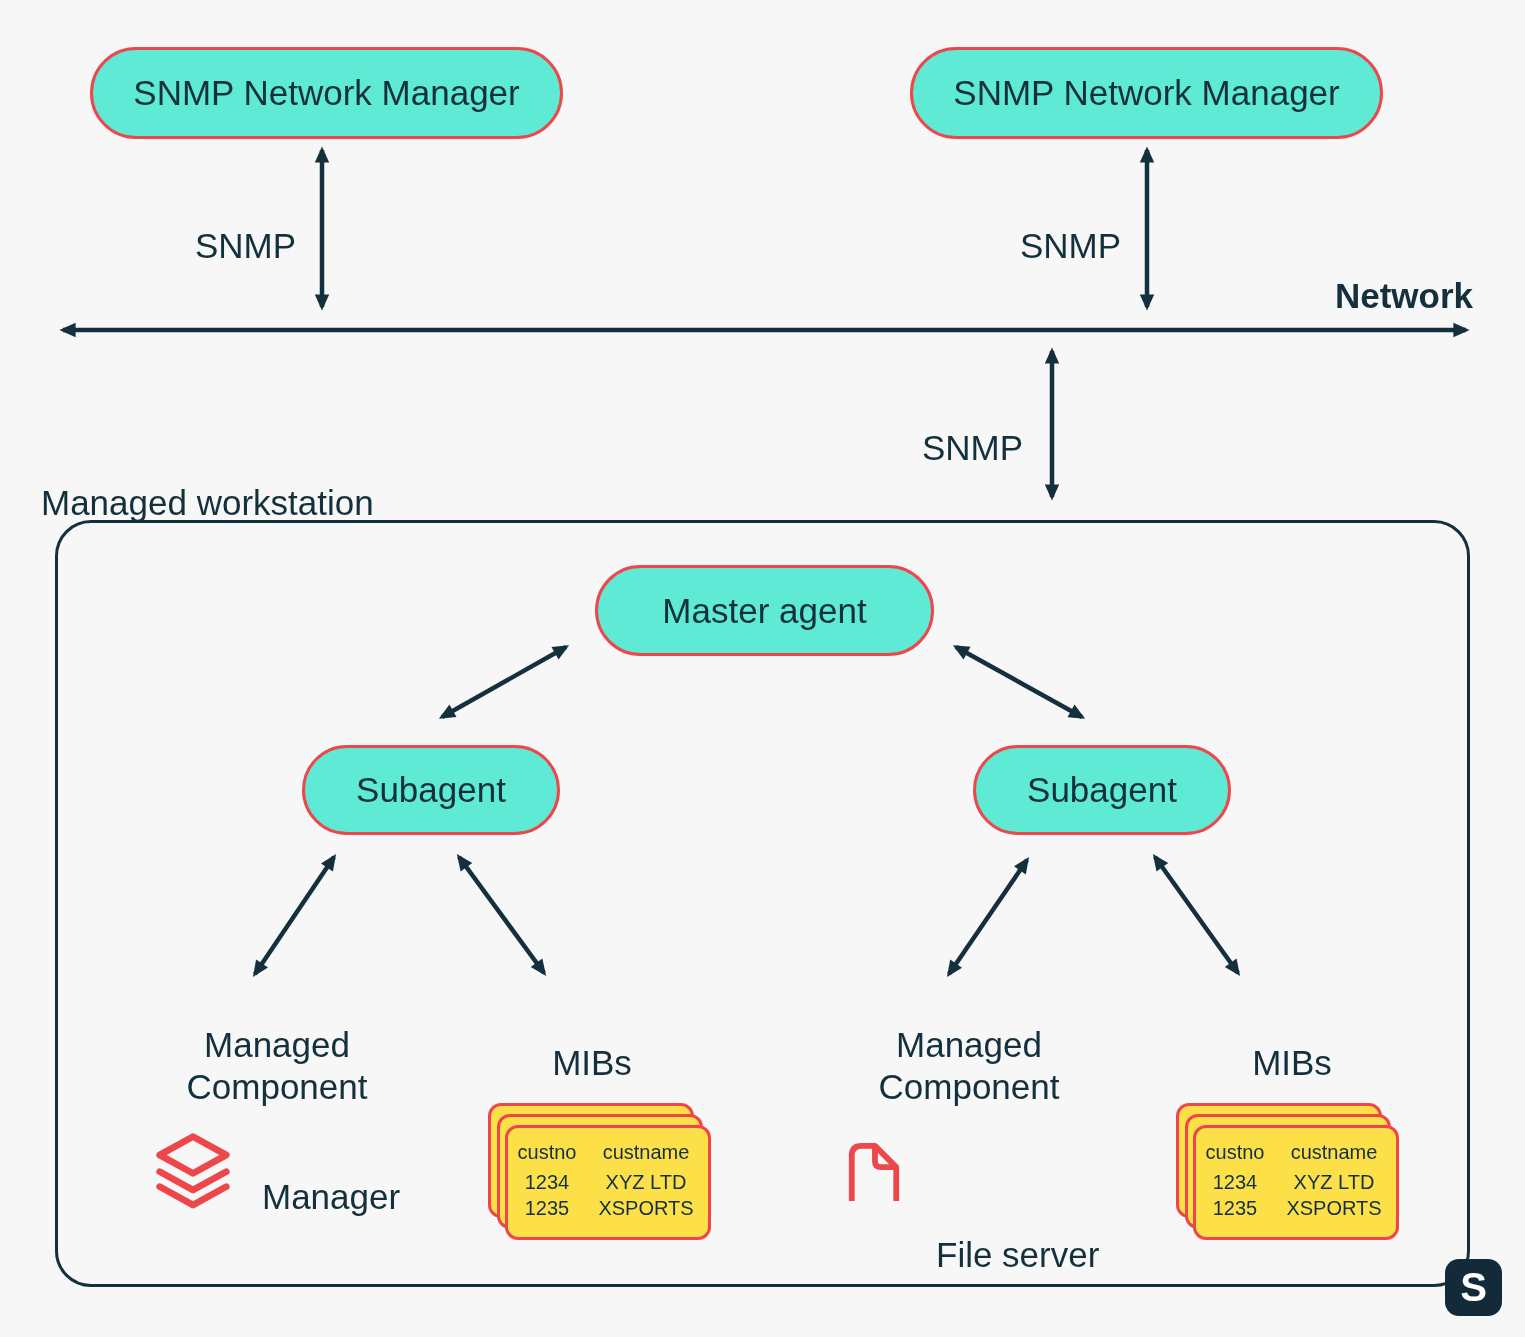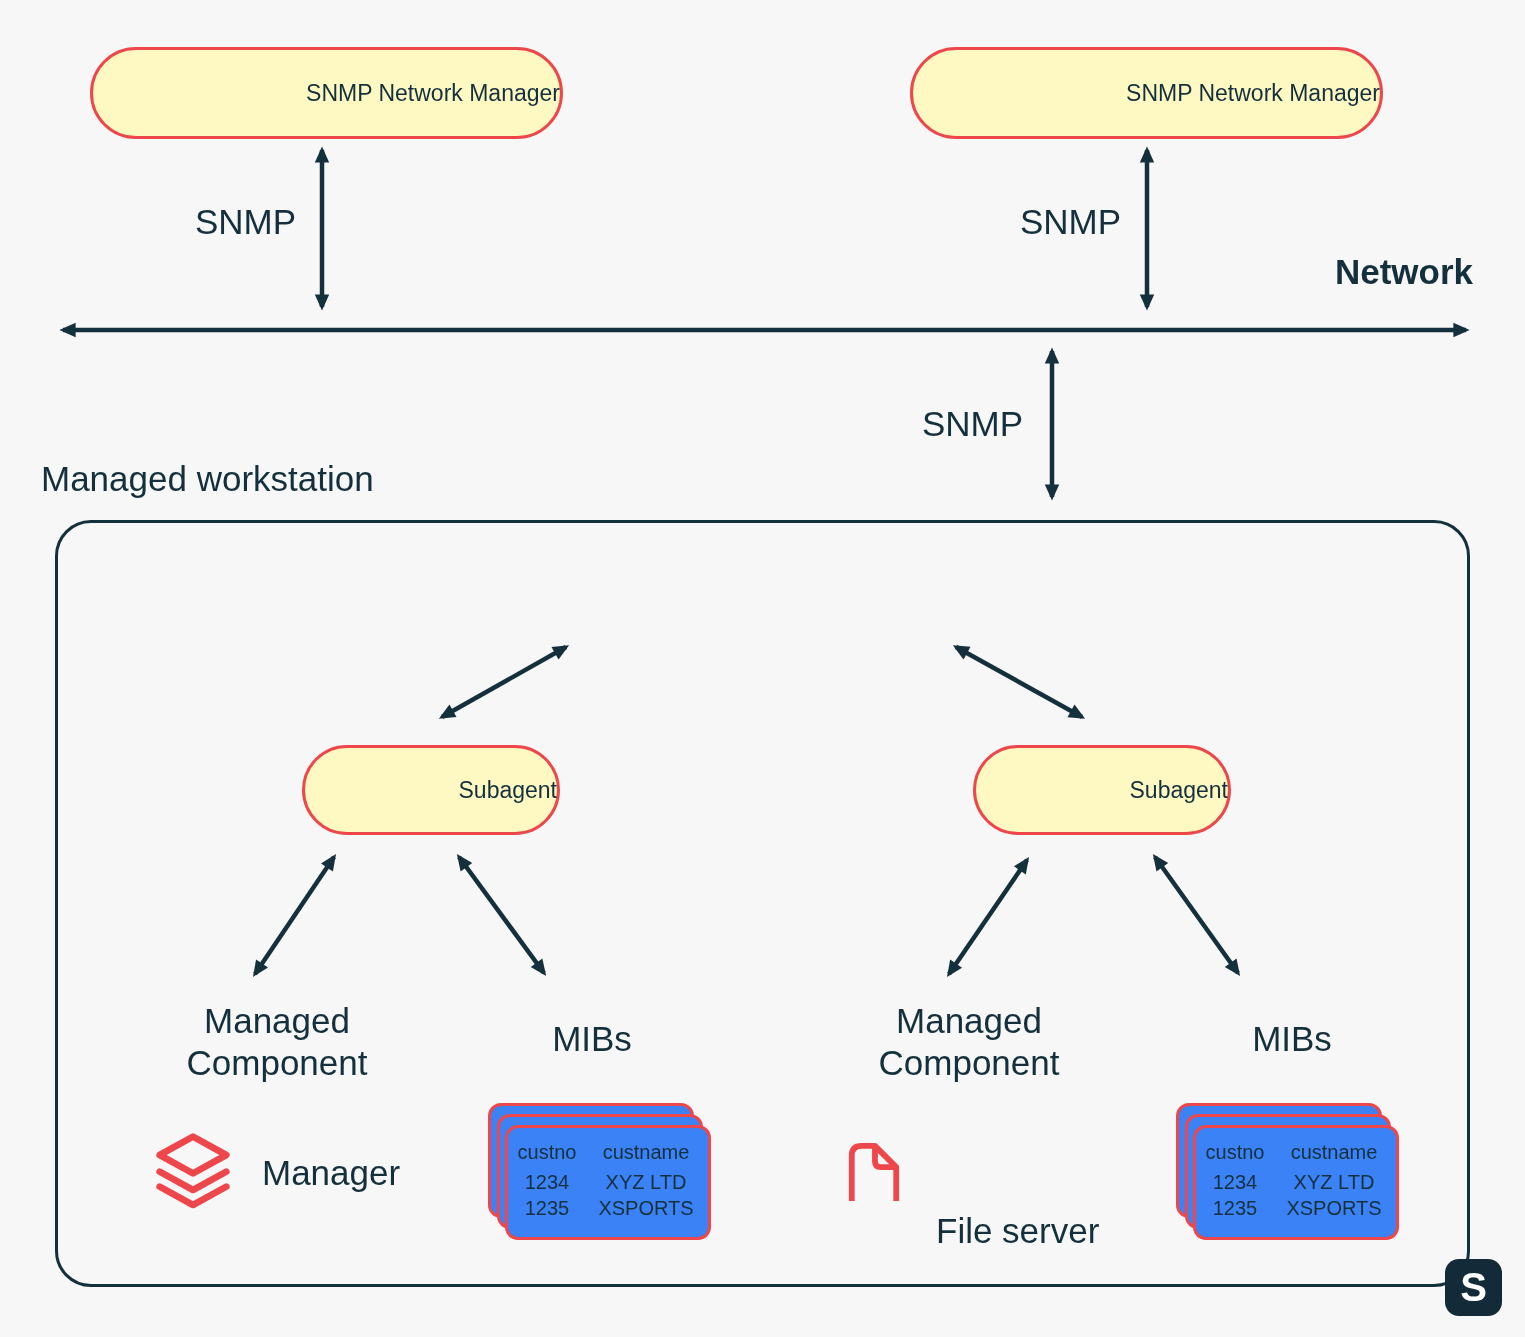--- a/index.html
+++ b/index.html
@@ -1,31 +1,31 @@
 <!DOCTYPE html>
 <html><head>
 <meta charset="utf-8">
 <style>
   html,body{margin:0;padding:0;}
   body{background:#F7F7F7;font-family:"Liberation Sans", sans-serif;}
   #canvas{position:relative;width:1525px;height:1337px;background:#F7F7F7;overflow:hidden;color:#14303D;}
   #connectors{position:absolute;left:0;top:0;z-index:1;}
   .node, .label, .stack, .iconwrap, .logo{position:absolute;z-index:2;}
   .pill{
-    border:3.5px solid #EE474B;border-radius:48px;background:#fef9c3;
-    display:flex;align-items:center;justify-content:flex-end;
-    font-size:23px;color:#14303D;white-space:nowrap;
+    border:3.5px solid #EE474B;border-radius:48px;background:#5eead4;
+    display:flex;align-items:center;justify-content:center;
+    font-size:35px;color:#14303D;white-space:nowrap;
   }
-  .label{font-size:35px;color:#14303D;line-height:38px;white-space:nowrap;}
+  .label{font-size:35px;color:#14303D;line-height:38px;white-space:nowrap;margin-top:24px;}
   .center{text-align:center;}
   .right{text-align:right;font-weight:bold;}
   .two-line{line-height:42px;white-space:nowrap;}
   .two-line span{display:block;}
   .mibcard{
-    position:absolute;width:206px;height:115px;background:#3b82f6;
+    position:absolute;width:206px;height:115px;background:#fde047;
     border:3px solid #EE474B;border-radius:13px;box-sizing:border-box;
   }
   .mibtable{
     display:grid;grid-template-columns:76px 122px;justify-content:center;
     font-size:20px;color:#14303D;text-align:center;line-height:26px;
     padding-top:11px;
   }
   .mibtable .hd{margin-bottom:4px;}
   .logo{
     width:57px;height:57px;background:#132B39;border-radius:14px;z-index:3;
@@ -70,20 +70,23 @@
   <div class="node pill" style="left:910px;top:47px;width:467px;height:86px;">
     <span>SNMP Network Manager</span>
   </div>
 
   <div class="label center" style="left:188px;top:203px;width:115px;">SNMP</div>
   <div class="label center" style="left:1013px;top:203px;width:115px;">SNMP</div>
   <div class="label right" style="left:1318px;top:253px;width:155px;">Network</div>
   <div class="label center" style="left:915px;top:405px;width:115px;">SNMP</div>
   <div class="label" style="left:41px;top:460px;">Managed workstation</div>
 
+  <div class="node pill" style="left:595px;top:565px;width:333px;height:85px;">
+    <span>Master agent</span>
+  </div>
   <div class="node pill" style="left:302px;top:745px;width:252px;height:84px;">
     <span>Subagent</span>
   </div>
   <div class="node pill" style="left:973px;top:745px;width:252px;height:84px;">
     <span>Subagent</span>
   </div>
 
   <div class="label two-line center" style="left:167px;top:1000px;width:220px;">
     <span>Managed</span>
     <span>Component</span>

